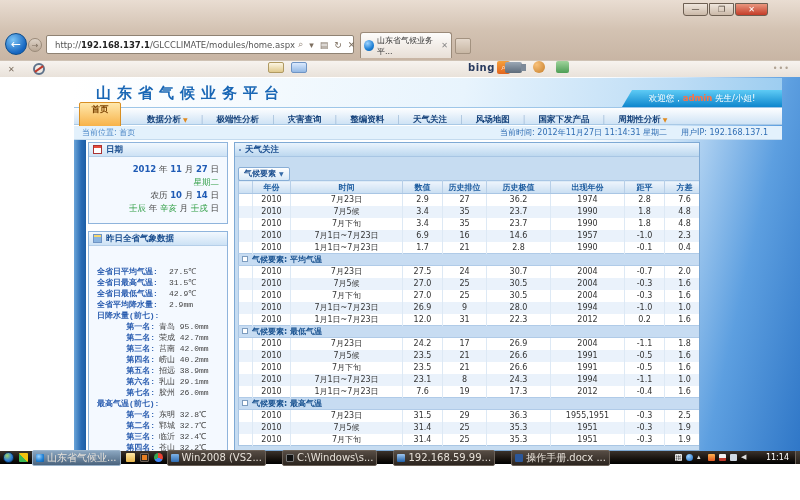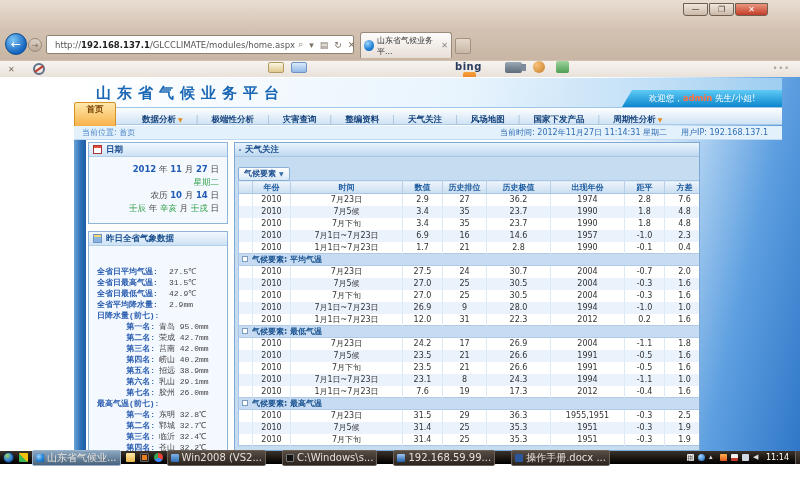--- a/index.html
+++ b/index.html
@@ -33,21 +33,21 @@
   .chrome-icons { position:absolute; right:6px; top:32px; display:flex; font-size:11px; color:#6b5d4e;}
   .chrome-icons span { margin-left:9px; }
   .cmdrow { position:absolute; left:0; top:60px; width:800px; height:17px;
     background:linear-gradient(#f7f3ef,#e9e2da); border-top:1px solid #cfc2b4; display:flex; align-items:center; font-size:9px; color:#8a7c6c;}
   .cmd-x { margin-left:8px; font-size:8px; color:#7b6d5e; }
   .cmd-circle { width:12px; height:12px; border-radius:50%; border:2px solid #5f728a; margin-left:18px; position:relative;}
   .cmd-circle:after { content:""; position:absolute; left:-1px; top:3px; width:10px; height:2px; background:#c0392b; transform:rotate(-35deg);}
   .mailicos { position:absolute; left:268px; top:62px; display:flex; }
   .mailico { width:16px; height:11px; border-radius:2px; margin-right:7px; background:linear-gradient(#fdf6e3,#e0c98c); border:1px solid #b09a62; position:relative;}
   .mailico.blue { background:linear-gradient(#dbeafe,#93b8e4); border-color:#6f94c4;}
-  .bing { position:absolute; left:455px; top:61px; display:flex; align-items:center;flex-direction:column;}
+  .bing { position:absolute; left:468px; top:61px; display:flex; align-items:center;}
   .bing .word { font-size:10px; font-weight:bold; color:#283a5e; letter-spacing:0.5px;}
   .bing .box { width:13px; height:13px; background:linear-gradient(#f6a13b,#e2641c); border-radius:2px; margin-left:2px; color:#fff; font-size:8px; text-align:center; line-height:13px;}
   .cmd-far { position:absolute; left:505px; top:61px; display:flex; align-items:center;}
   .cmd-far .ico { margin-right:11px; }
   .cam { width:17px; height:11px; background:linear-gradient(#9aa7b5,#5d6b7a); border-radius:2px; position:relative;}
   .cam:after{ content:""; position:absolute; right:-4px; top:2px; width:5px; height:7px; background:#7d8a99; }
   .sat { width:12px; height:12px; border-radius:50%; background:radial-gradient(circle at 30% 30%,#f8c17a,#c77f2a); }
   .grp { width:13px; height:12px; background:linear-gradient(#9fd39b,#4d9e55); border-radius:2px; }
   .cmd-dots { position:absolute; right:10px; top:64px; color:#b0a master394; color:#b0a394; font-size:8px; letter-spacing:1px;}
 
@@ -63,21 +63,21 @@
   .pg-header { position:absolute; left:62px; top:1px; width:708px; height:30px;
     background:linear-gradient(100deg,#ffffff 0%,#e8f4fd 55%,#bcdcf5 85%,#9ccdf0 100%); border-bottom:1px solid #9ec6e8;}
   .site-title { position:absolute; left:22px; top:6px; font-size:15px; font-weight:bold; color:#1a67b5; letter-spacing:6px;}
   .welcome { position:absolute; right:0; top:12px; width:160px; height:17px;
     background:linear-gradient(#5ecbf5,#0e86cd); clip-path:polygon(10px 0,100% 0,100% 100%,0 100%);
     color:#fff; font-size:8.5px; text-align:center; line-height:17px;}
   .welcome b { color:#ff7043; font-weight:bold; }
 
   .menubar { position:absolute; left:62px; top:31px; width:708px; height:17px;
     background:linear-gradient(#fdfeff,#cfe3f5); border-bottom:1px solid #a9c9e6; display:flex; align-items:center;}
-  .home-btn { width:42px; height:28px; background:linear-gradient(#ffe8ac,#f6ab3c);
+  .home-btn { margin-left:5px; width:42px; height:28px; background:linear-gradient(#ffe8ac,#f6ab3c);
     border:1px solid #d88f23; border-radius:2px; color:#7a4100; font-size:8.5px; font-weight:bold; text-align:center; line-height:12px;}
   .menu-item { font-size:8.5px; font-weight:bold; color:#16437c; margin-left:13px; white-space:nowrap;}
   .menu-item .arr { font-size:6px; color:#e08a1e; }
   .menu-sep { color:#9db9d6; margin-left:13px; font-size:8px; }
 
   .crumbbar { position:absolute; left:62px; top:49px; width:708px; height:14px; background:#e3f1fc;
     border-bottom:1px solid #c3daee; font-size:8px; color:#4a86c6; display:flex; align-items:center;}
   .crumb-left { margin-left:8px; }
   .crumb-right { margin-left:auto; display:flex; color:#2f6db3; }
   .crumb-right span { margin-right:14px; }
@@ -131,21 +131,21 @@
   .orb { width:11px; height:11px; border-radius:50%; margin-left:3px;
     background:radial-gradient(circle at 35% 30%,#9fd46c,#2f7fd6 55%,#134a86); border:1px solid #0a2d55;}
   .tb-ico { width:9px; height:9px; margin-left:5px; border-radius:1px; }
   .tb-btn { display:flex; align-items:center; height:16px; margin-left:4px; padding:0 3px;
     background:linear-gradient(#564c44,#2b241e); border:1px solid #6b6158; border-radius:2px;
     font-size:10px; color:#e8e2da; white-space:nowrap; overflow:hidden;}
   .tb-btn.active { background:linear-gradient(#8ba6c0,#4a637d); border-color:#9db5cc;}
   .tb-btn .bico { width:8px; height:8px; margin-right:3px; border-radius:1px; flex:none;}
   .tray { margin-left:auto; display:flex; align-items:center; }
   .tray .tico { width:7px; height:7px; margin-right:4px; border-radius:1px; }
-  .tray .clock { color:#fff; font-size:8px; margin:0 6px 0 2px; }
+  .tray .clock { color:#fff; font-size:8px; margin:0 6px 0 14px; }
   .show-desk { width:5px; height:13px; background:linear-gradient(#4a423a,#241e18); border-left:1px solid #6b6158;}
 </style>
 </head>
 <body>
 
 <div class="screen">
 
   <div class="chrome">
     <div class="win-btns">
       <div class="win-btn">—</div>

